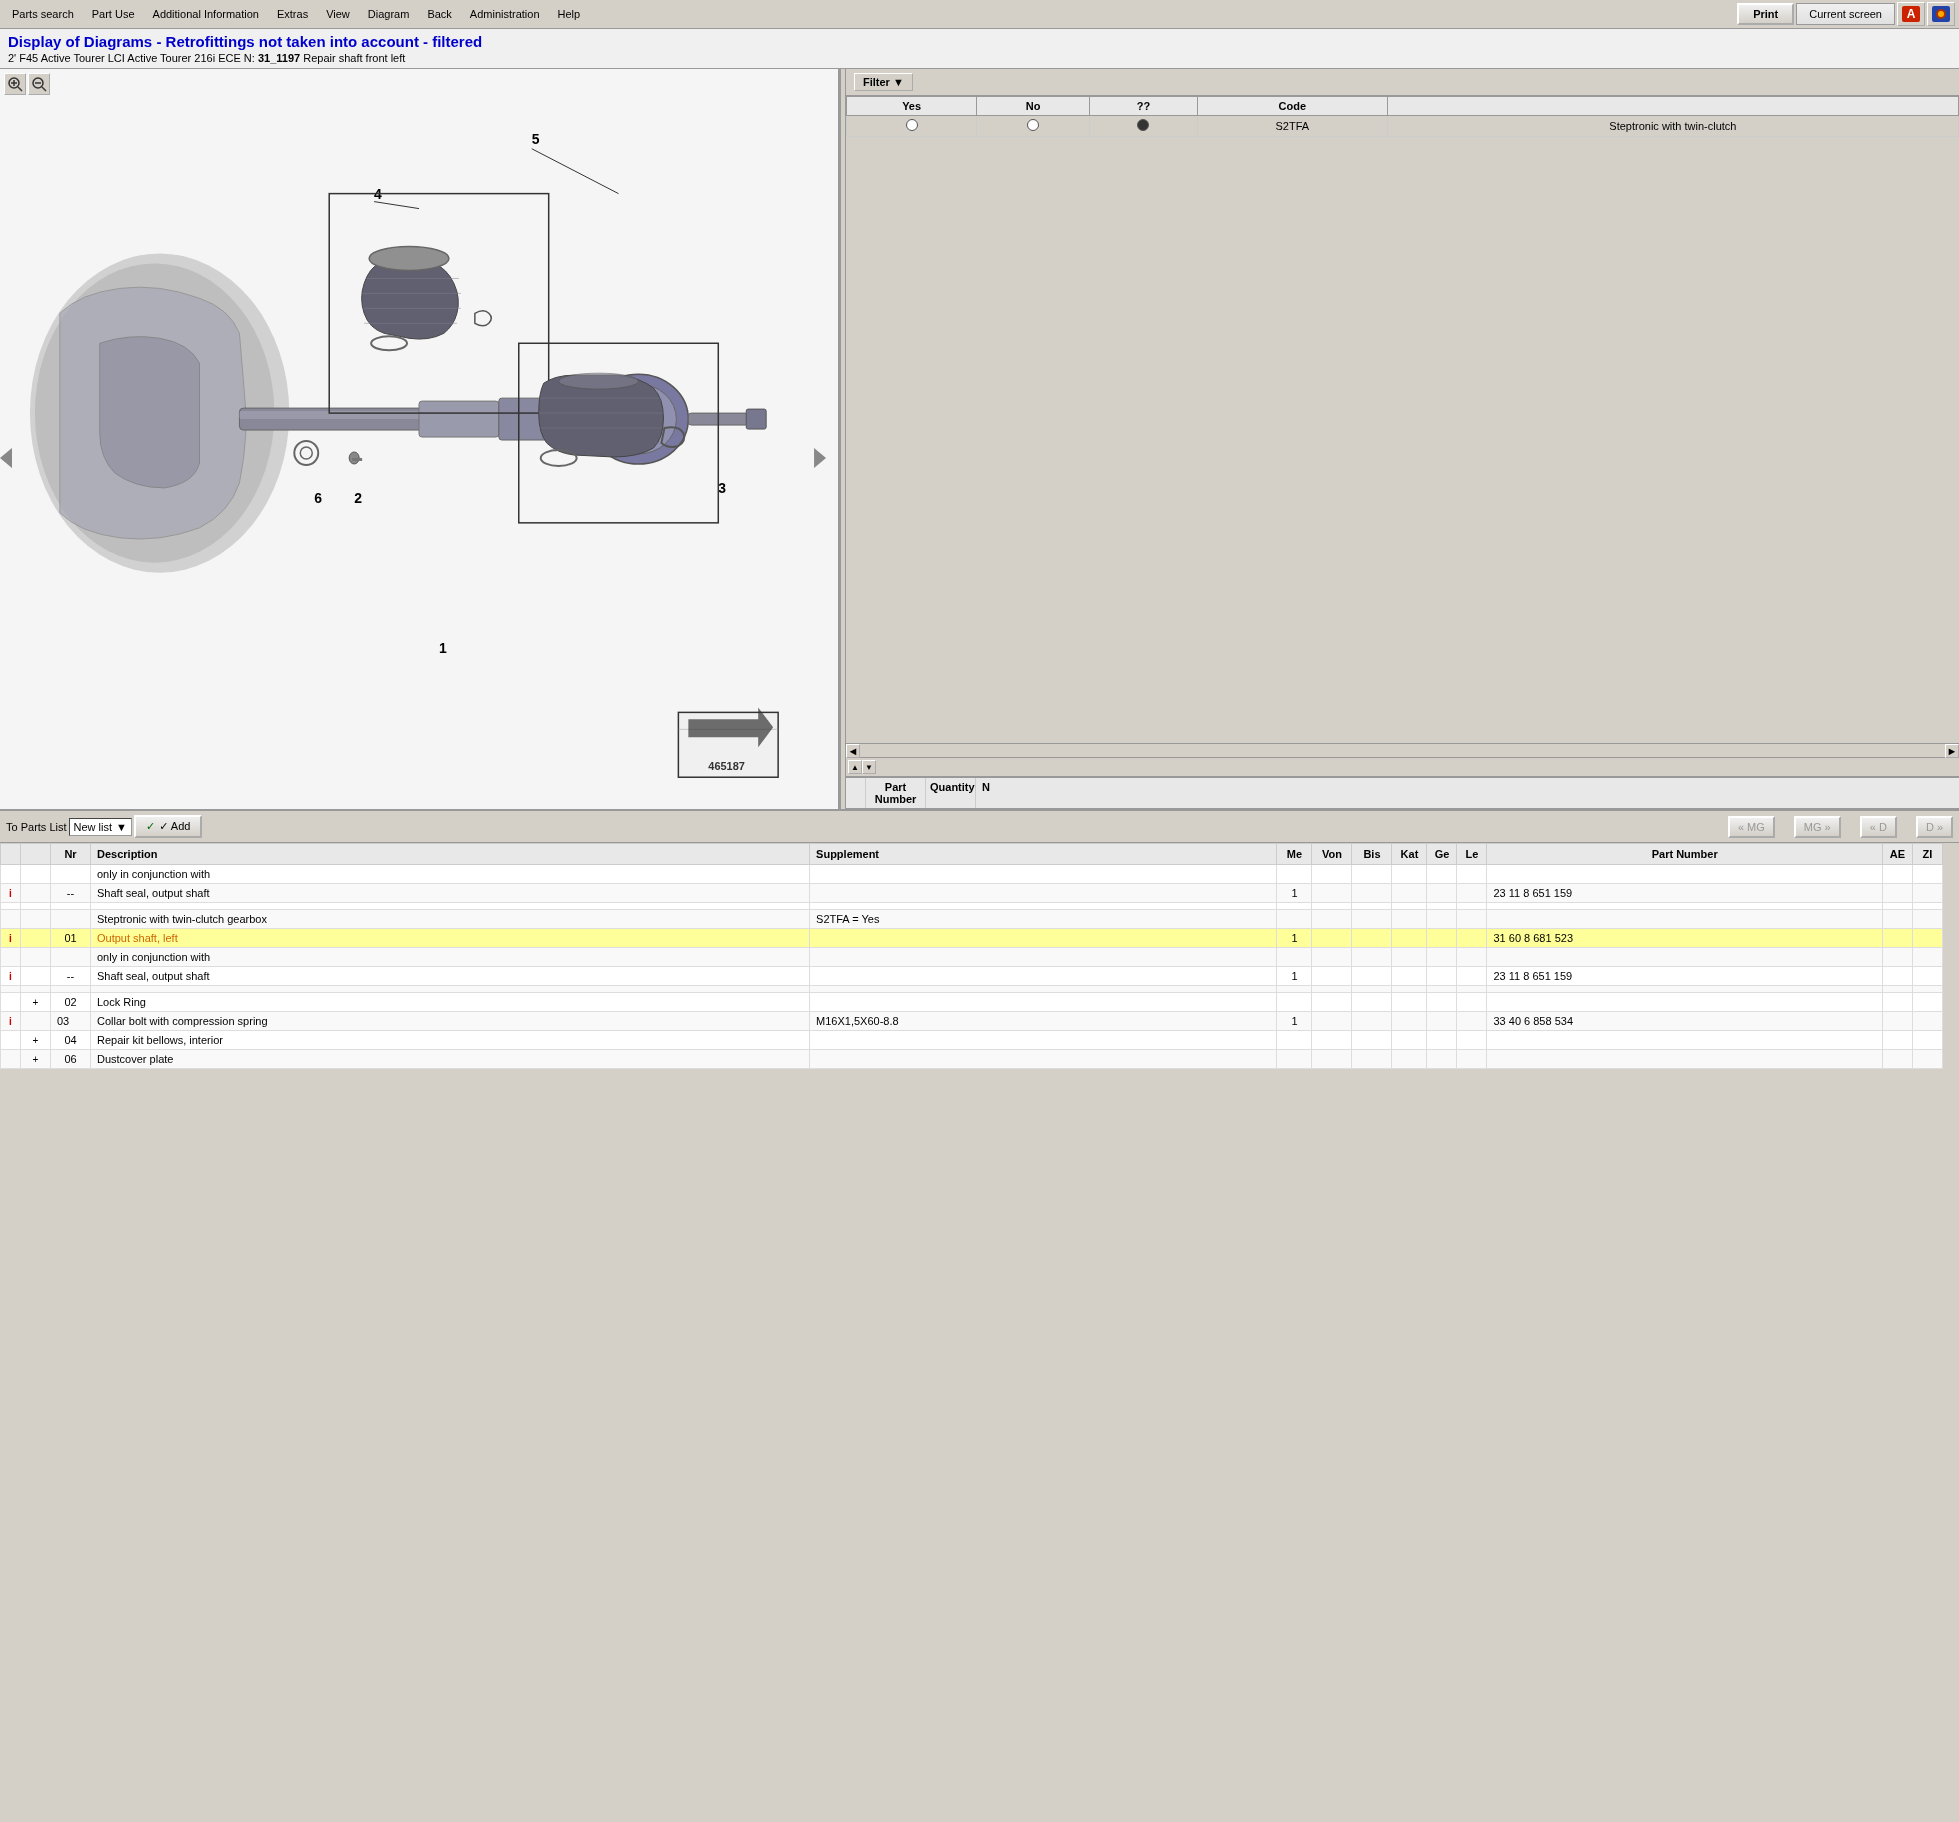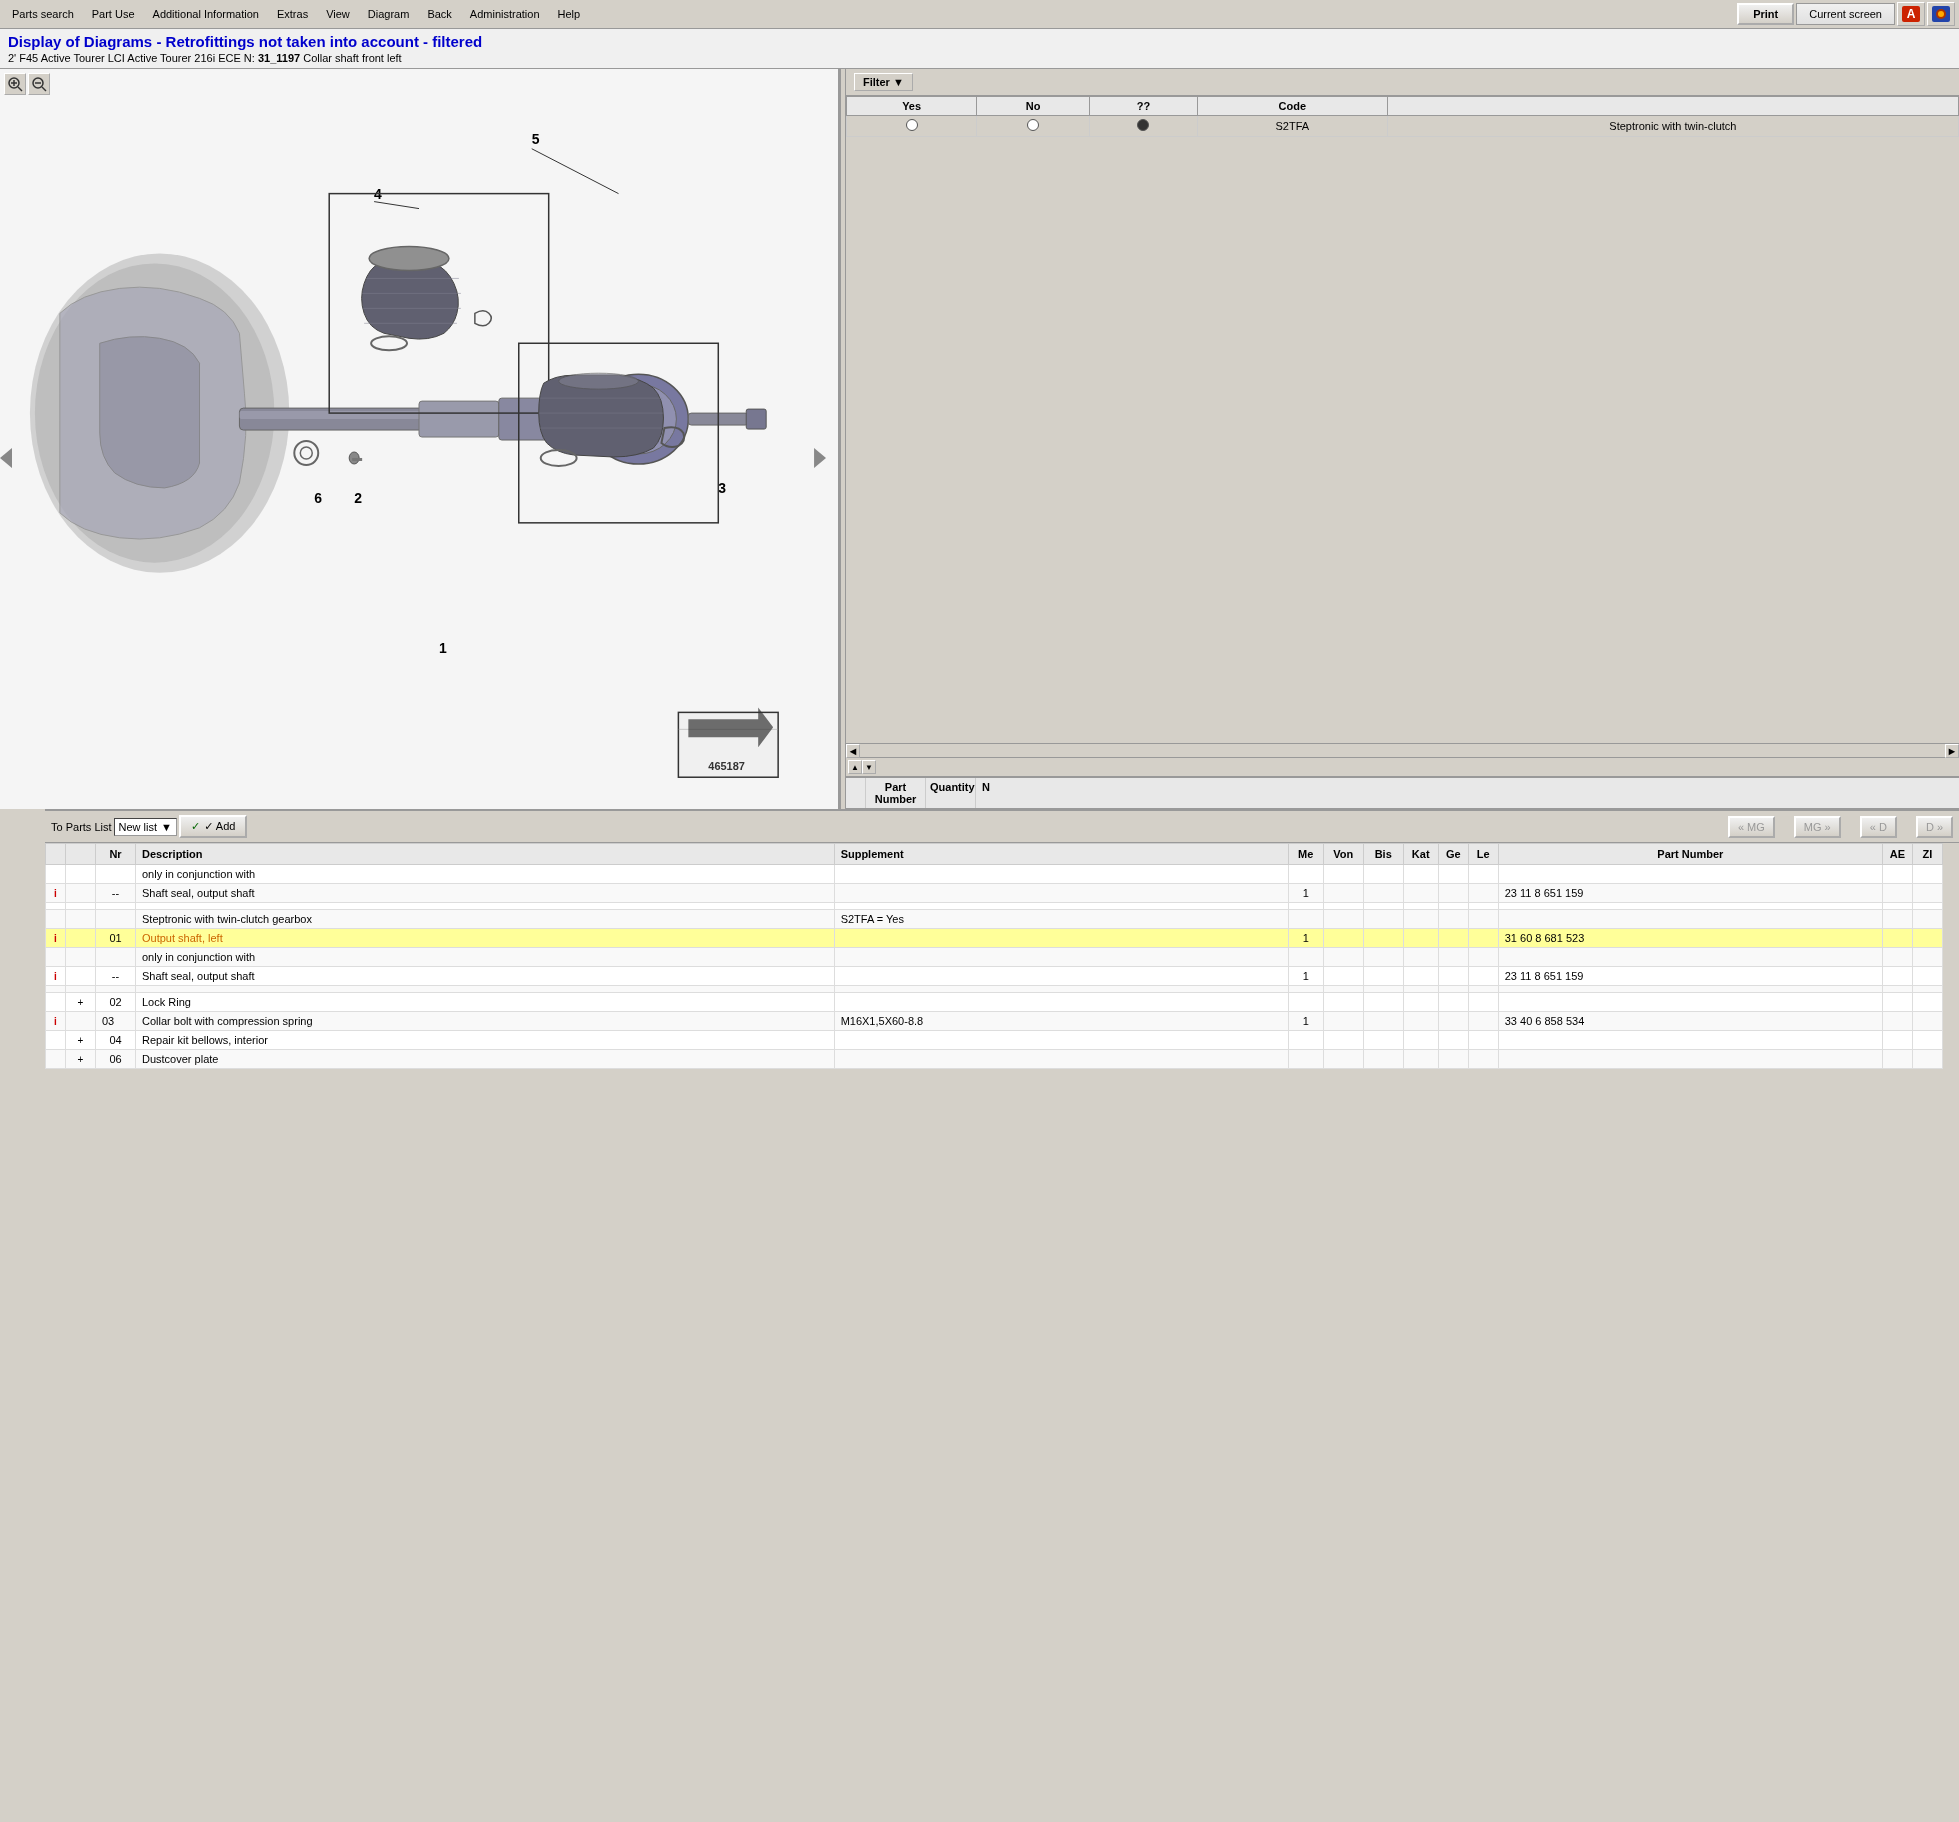--- a/index.html
+++ b/index.html
@@ -70,21 +70,21 @@
       text-align: center; font-size: 11px;
     }
     .radio-circle {
       width: 12px; height: 12px; border-radius: 50%;
       border: 1px solid #555; background: #fff;
       display: inline-block; cursor: pointer;
     }
     .radio-circle.filled { background: #333; }
 
     
-    .bottom-section { display: flex; flex-direction: column; flex: 1; padding-left: 45px; }
+    .bottom-section { display: flex; flex-direction: column; flex: 1; }
 
     
     .bottom-toolbar {
       display: flex; align-items: center; gap: 4px;
       padding: 4px 6px; background: #d4d0c8;
       border-top: 2px solid #999; border-bottom: 1px solid #999;
     }
     .toolbar-label { font-size: 11px; }
     .select-box {
       border: 1px inset #999; background: #fff;
@@ -161,21 +161,21 @@
       </svg>
     </div>
   </div>
 </div>
 
 <div class="title-area">
   <div class="title-main">Display of Diagrams - Retrofittings not taken into account - filtered</div>
   <div class="title-sub">
     <span>2' F45 Active Tourer LCI Active Tourer 216i ECE  N:</span>
     <strong>31_1197</strong>
-    <span> </span><span>Collar shaft front left</span>
+    <span> </span><span>Repair shaft front left</span>
   </div>
 </div>
 
 <div class="main-layout">
 
   <div class="diagram-area">
     <div class="zoom-controls">
       <button class="zoom-btn">
         <svg width="16" height="16" viewBox="0 0 16 16">
           <circle cx="7" cy="7" r="5" fill="none" stroke="#333" stroke-width="1.5"></circle>

